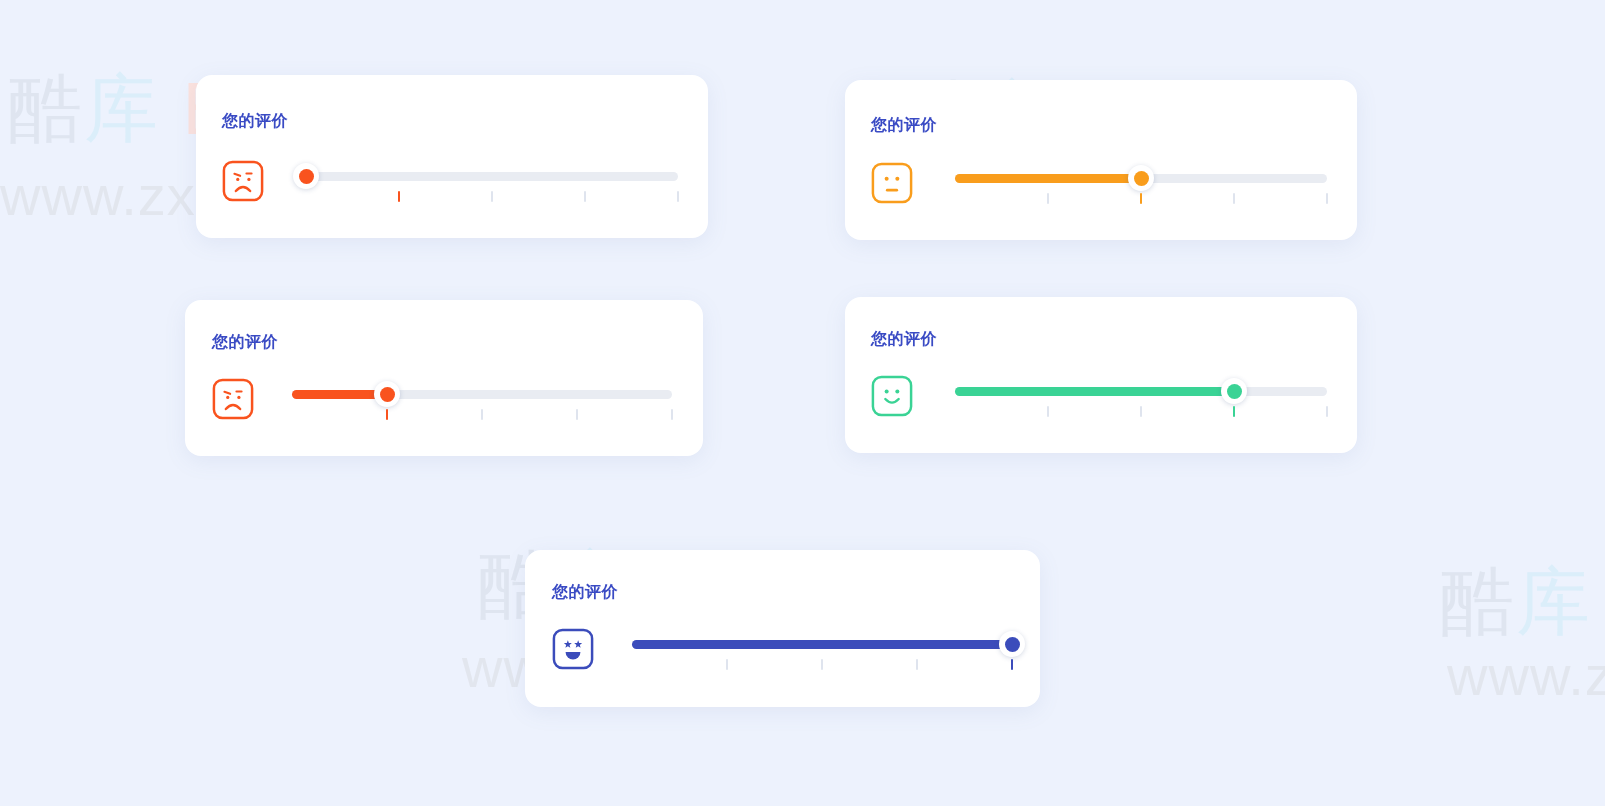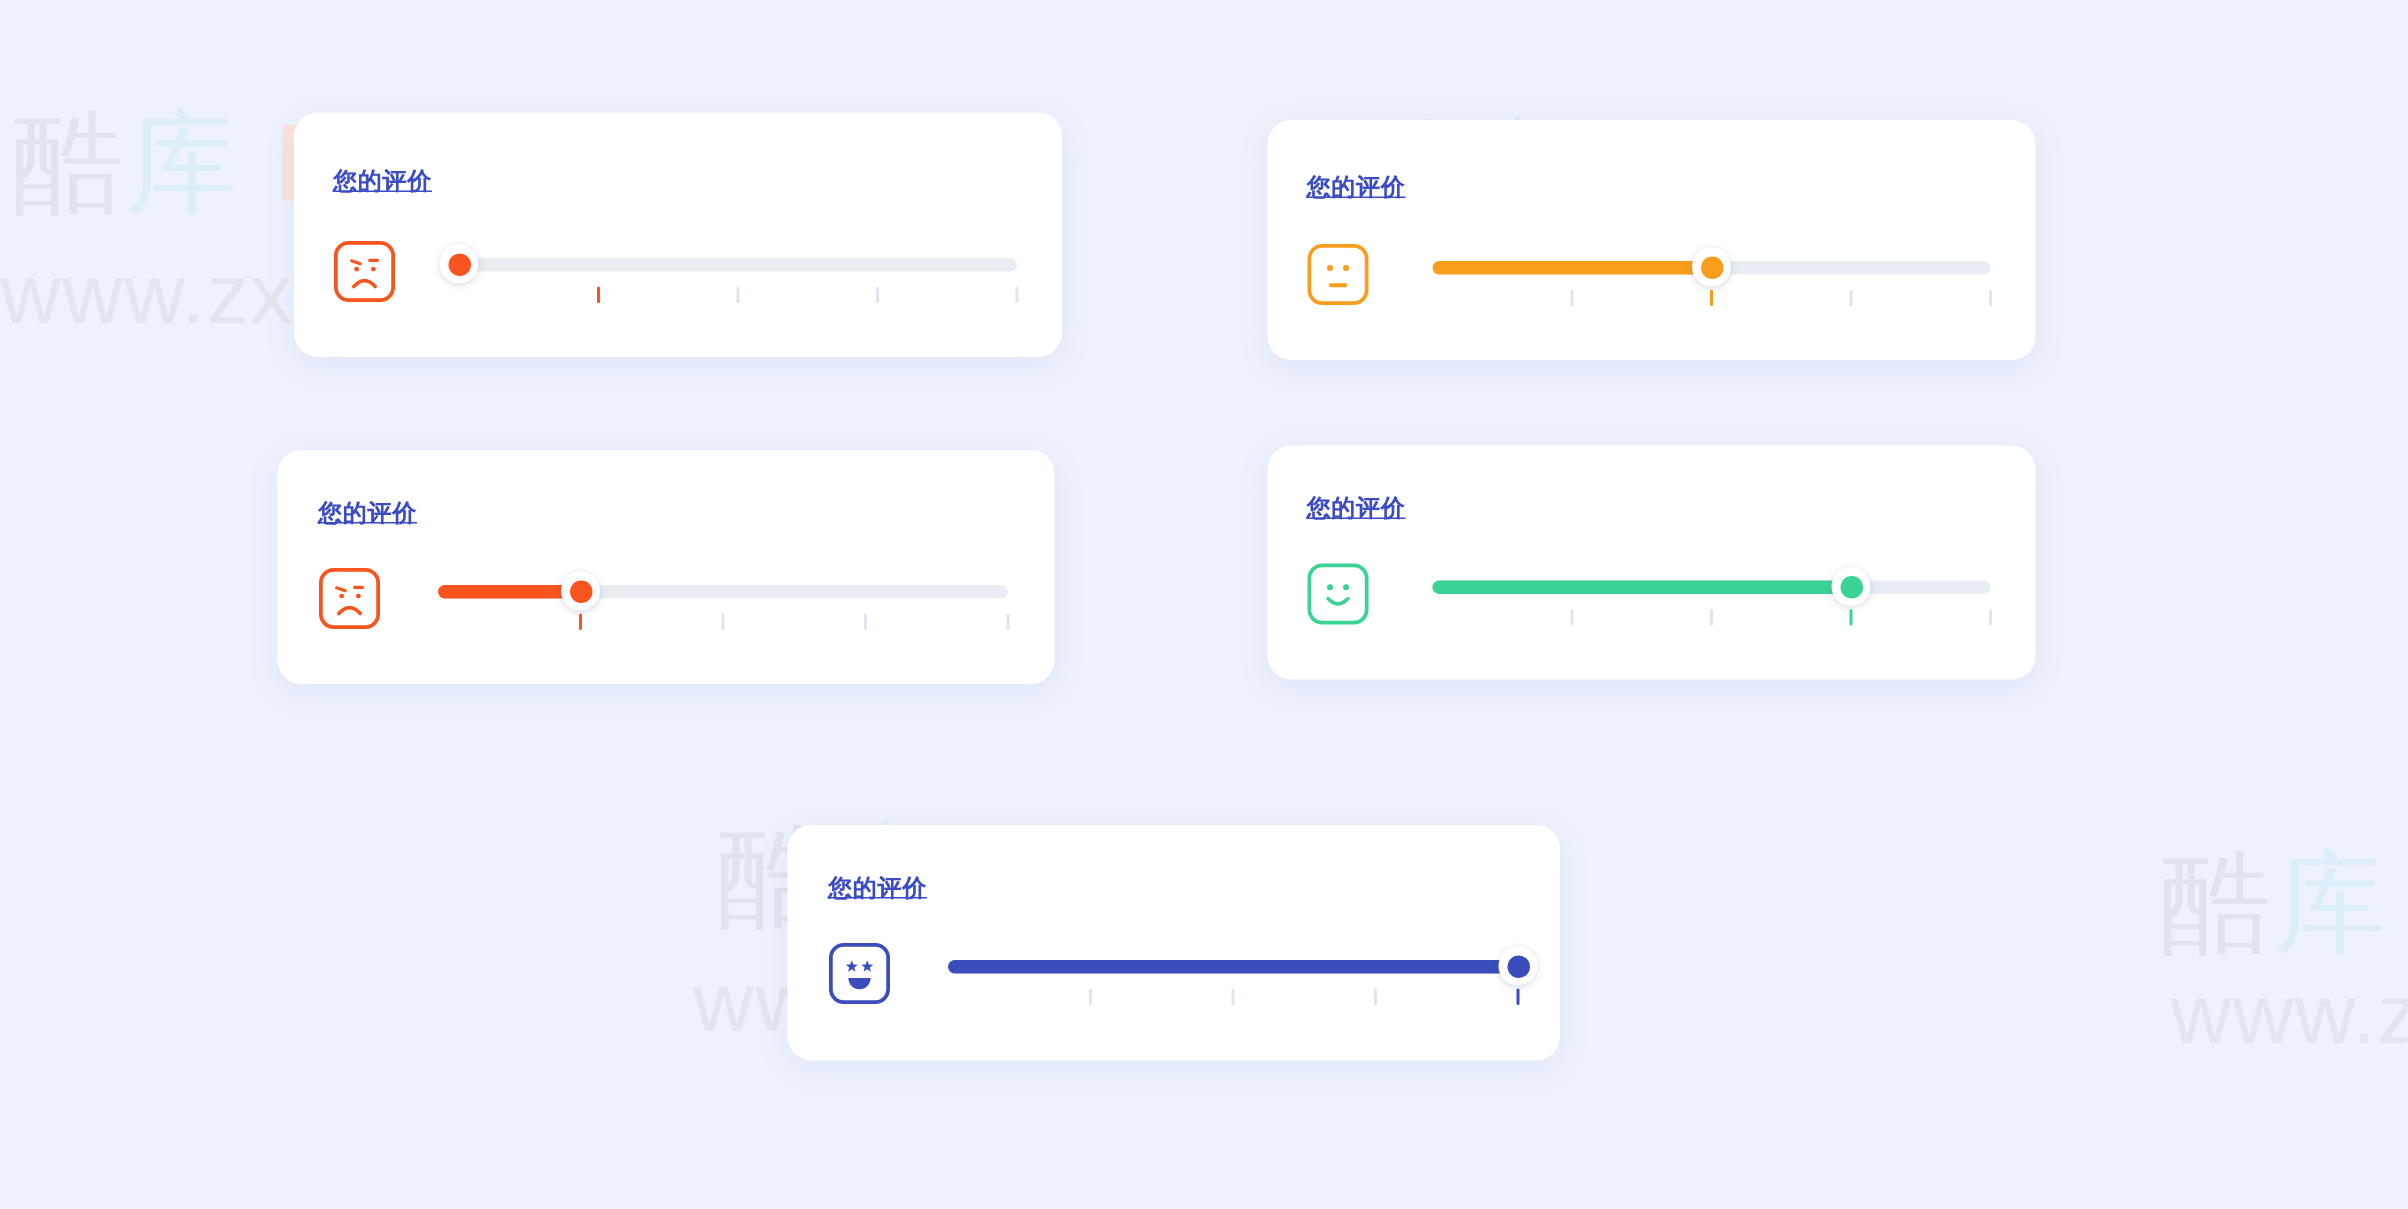--- a/index.html
+++ b/index.html
@@ -58,21 +58,20 @@
     border-radius: 16px;
     box-shadow: 0 5px 22px rgba(110, 130, 180, 0.10);
     box-sizing: border-box;
   }
   .card-title {
     position: absolute;
     font-size: 16px;
     font-weight: 700;
     color: #3a4bc4;
     letter-spacing: 0.5px;
-    text-decoration: underline;
   }
   .card-body {
     position: absolute;
     display: flex;
     align-items: flex-start;
   }
 
   
   .face-icon {
     width: 42px;

